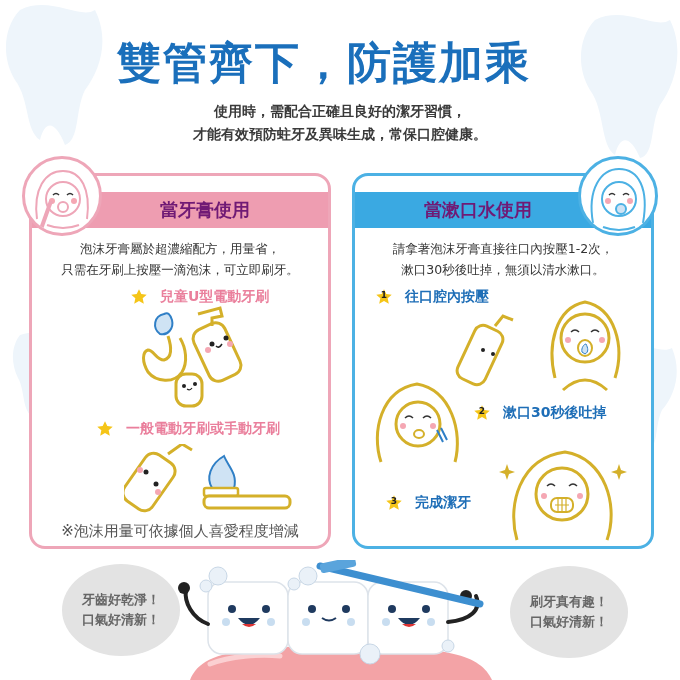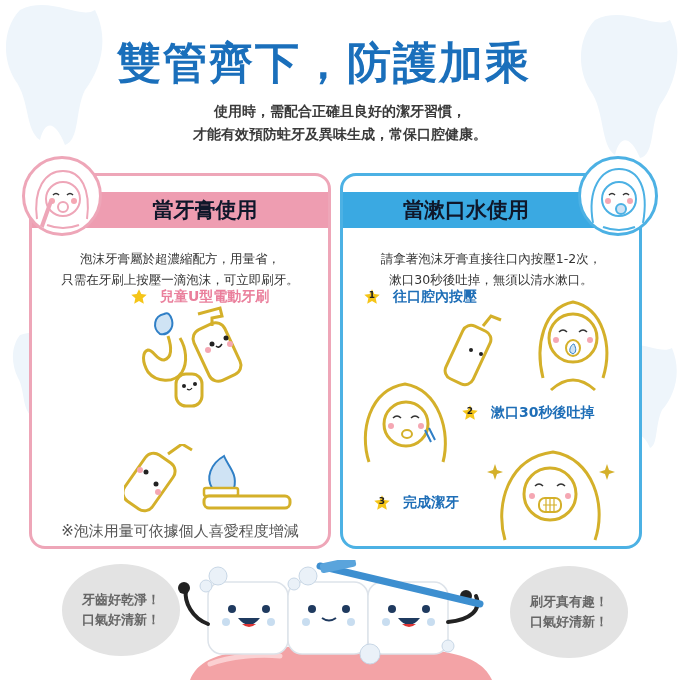--- a/index.html
+++ b/index.html
@@ -16,32 +16,32 @@
     position: absolute; left: 0; top: 100px; width: 680px; text-align: center;
     font-size: 14px; font-weight: bold; color: #3a3a3a; line-height: 23px;
   }
 
   
   .card {
     position: absolute; top: 173px; width: 302px; height: 376px;
     border-radius: 16px; border: 3px solid; background: #fff;
   }
   .card-left { left: 29px; border-color: #eea6b8; }
-  .card-right { left: 340px; border-color: #4cb1e4; }
+  .card-right { left: 352px; border-color: #4cb1e4; }
 
   .card-header {
     position: absolute; left: 0; top: 16px; width: 100%; height: 36px;
-    font-size: 21px; font-weight: bold; color: #0f172a; text-align: center; line-height: 36px;
+    font-size: 18px; font-weight: bold; color: #701a75; text-align: center; line-height: 36px;
   }
   .card-left .card-header { background: #ee9db1; padding-left: 50px; }
   .card-right .card-header { background: #3aa9e2; padding-right: 50px; }
 
   .card-desc {
     position: absolute; left: 0; top: 62px; width: 100%; text-align: center;
-    font-size: 12.5px; color: #333; line-height: 21px; margin-top: 10px;
+    font-size: 12.5px; color: #333; line-height: 21px;
   }
 
   .avatar {
     position: absolute; width: 80px; height: 80px; border-radius: 50%;
     background: #fff; border: 3px solid; overflow: hidden;
   }
   .avatar-left { left: 22px; top: 156px; border-color: #eea6b8; }
   .avatar-right { left: 578px; top: 156px; border-color: #4cb1e4; }
 
   .item-label {
@@ -117,20 +117,28 @@
       <circle cx="84" cy="32" r="2.5" fill="#222"></circle>
     <path d="M74 40 Q77 43 80 38" stroke="#222" fill="none" stroke-width="1.5"></path>
     <circle cx="66" cy="44" r="3" fill="#f5a7b3"></circle>
       <circle cx="88" cy="38" r="3" fill="#f5a7b3"></circle>
     <rect x="34" y="68" width="26" height="32" rx="10" fill="#fff" stroke="#d4b02a" stroke-width="3"></rect>
     <circle cx="42" cy="80" r="2" fill="#222"></circle>
       <circle cx="53" cy="78" r="2" fill="#222"></circle>
     <path d="M45 83 Q48 85 50 82" stroke="#222" fill="none" stroke-width="1.2"></path>
   </svg>
 
+  <div class="item-label pink" style="left:64px;top:244px">
+    <span class="star">
+      <svg width="18" height="18" viewBox="0 0 24 24">
+          <path d="M12 1.5l3.1 6.6 7.2.8-5.4 4.9 1.5 7.1L12 17.3 5.6 20.9l1.5-7.1L1.7 8.9l7.2-.8z" fill="#f5c518"></path>
+        </svg>
+    </span>
+    <span>一般電動牙刷或手動牙刷</span>
+  </div>
 
   <svg class="illus" style="left:92px;top:268px" width="170" height="70" viewBox="0 0 170 70">
     <rect x="8" y="10" width="34" height="56" rx="10" fill="#fff" stroke="#d4b02a" stroke-width="3" transform="rotate(35 25 38)"></rect>
     <path d="M44 10 L58 0 L68 6" fill="none" stroke="#d4b02a" stroke-width="3"></path>
     <circle cx="22" cy="28" r="2.5" fill="#222"></circle>
       <circle cx="32" cy="40" r="2.5" fill="#222"></circle>
     <circle cx="16" cy="26" r="3" fill="#f5a7b3"></circle>
       <circle cx="34" cy="48" r="3" fill="#f5a7b3"></circle>
     <path d="M88 44 C82 34 86 20 100 12 C104 22 114 30 110 44 Z" fill="#cfe3f4" stroke="#2f7fc6" stroke-width="2"></path>
     <rect x="80" y="44" width="34" height="8" rx="2" fill="#fff" stroke="#d4b02a" stroke-width="2.5"></rect>

